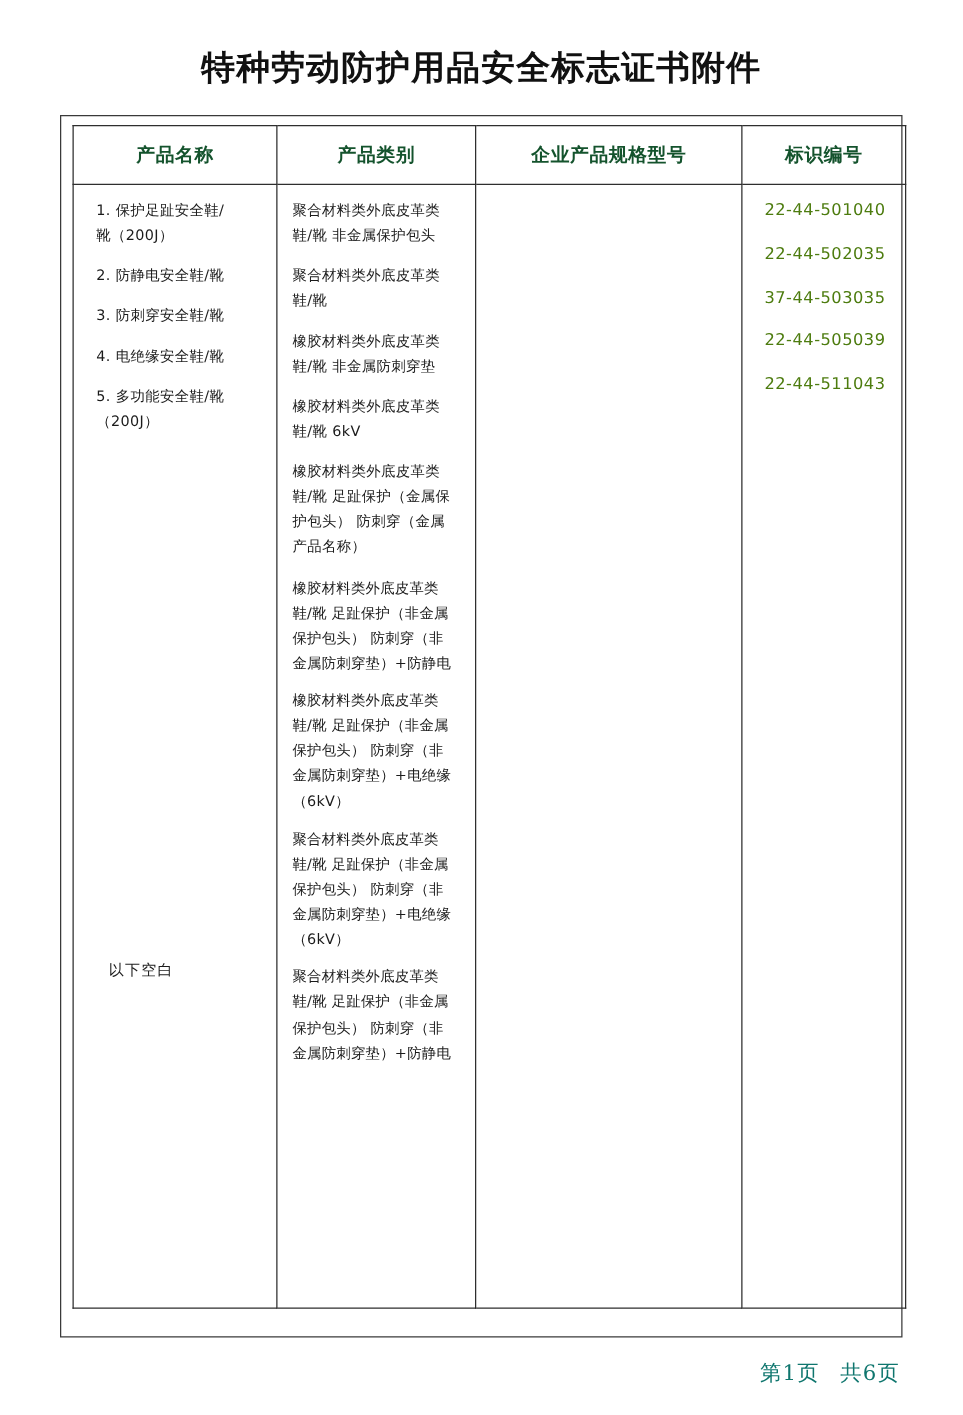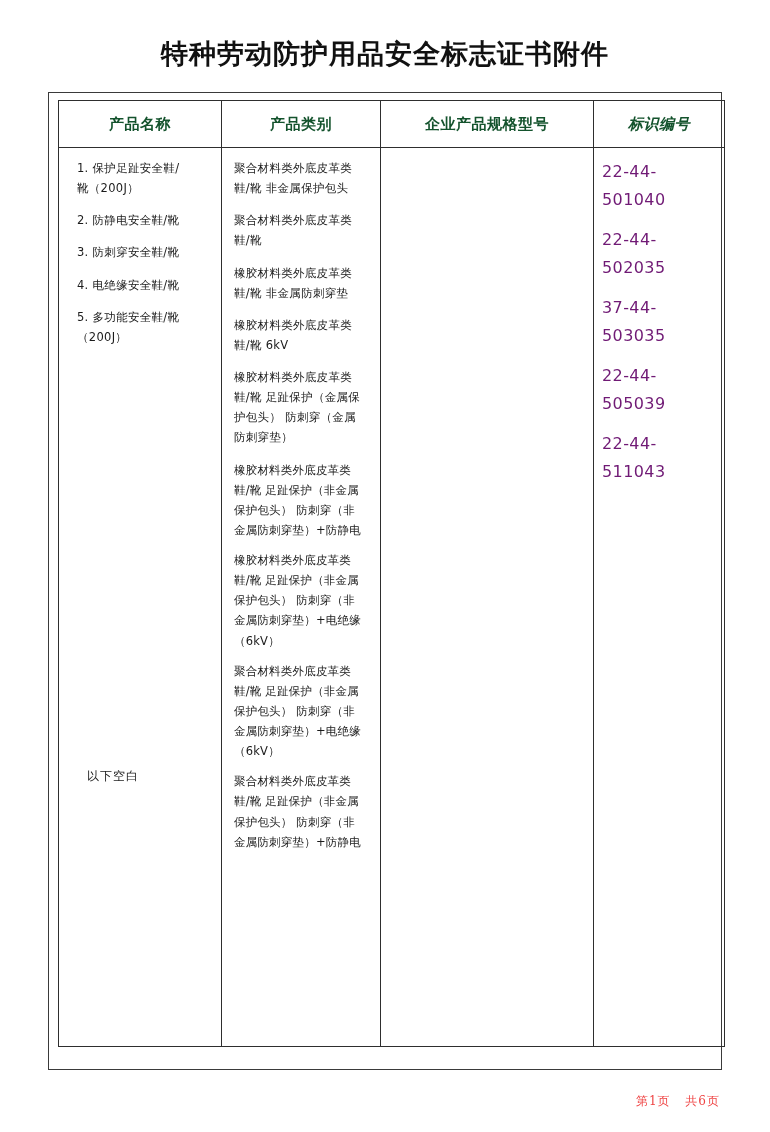--- a/index.html
+++ b/index.html
@@ -63,21 +63,21 @@
     font-size: 15px;
     height: 44px;
     text-align: center;
     vertical-align: middle;
     color: #14532d;
     letter-spacing: 0.5px;
   }
   .col-name   { width: 160px; }
   .col-cat    { width: 156px; }
   .col-spec   { width: 210px; }
-  .col-id     { width: 128px; font-style: italic; }
+  .col-id     { width: 128px; }
 
   .body-cell {
     padding: 10px 6px 8px 8px;
     font-size: 11.5px;
     line-height: 1.75;
     color: #1b1b1b;
     height: 880px;
   }
   .cell-inner {
     position: relative;
@@ -96,39 +96,40 @@
   }
   .cat-item div { display: block; }
   .spec-group {
     margin-bottom: 10px;
     padding-left: 4px;
     letter-spacing: 0.2px;
   }
   .spec-group div { display: block; }
   .id-item {
     margin-bottom: 12px;
-    font-size: 16px;
+    text-align: center;
+    font-size: 13px;
     letter-spacing: 0.4px;
-    color: #701a75;
+    color: #4d7c0f;
   }
   .blank-note {
     position: absolute;
     left: 20px;
     top: 608px;
     font-size: 12px;
     letter-spacing: 1px;
     color: #1b1b1b;
   }
   .footer {
     position: absolute;
     right: 50px;
     bottom: 22px;
-    font-size: 12px;
+    font-size: 17px;
     font-family: "DejaVu Serif", "Liberation Serif", serif;
-    color: #ef4444;
+    color: #0f766e;
     letter-spacing: 1px;
   }
   .footer span { margin-left: 10px; }
 </style>
 </head>
 <body>
 
 <div class="page">
 
   <div class="doc-title">特种劳动防护用品安全标志证书附件</div>
@@ -186,21 +187,21 @@
                 <div>鞋/靴 非金属防刺穿垫</div>
               </div>
               <div class="cat-item">
                 <div>橡胶材料类外底皮革类</div>
                 <div>鞋/靴 6kV</div>
               </div>
               <div class="cat-item">
                 <div>橡胶材料类外底皮革类</div>
                 <div>鞋/靴 足趾保护（金属保</div>
                 <div>护包头） 防刺穿（金属</div>
-                <div>防刺穿垫）</div>
+                <div>产品名称）</div>
               </div>
 
               <div class="spec-group">
                 <div>橡胶材料类外底皮革类</div>
                 <div>鞋/靴 足趾保护（非金属</div>
                 <div>保护包头） 防刺穿（非</div>
                 <div>金属防刺穿垫）+防静电</div>
               </div>
               <div class="spec-group">
                 <div>橡胶材料类外底皮革类</div>

